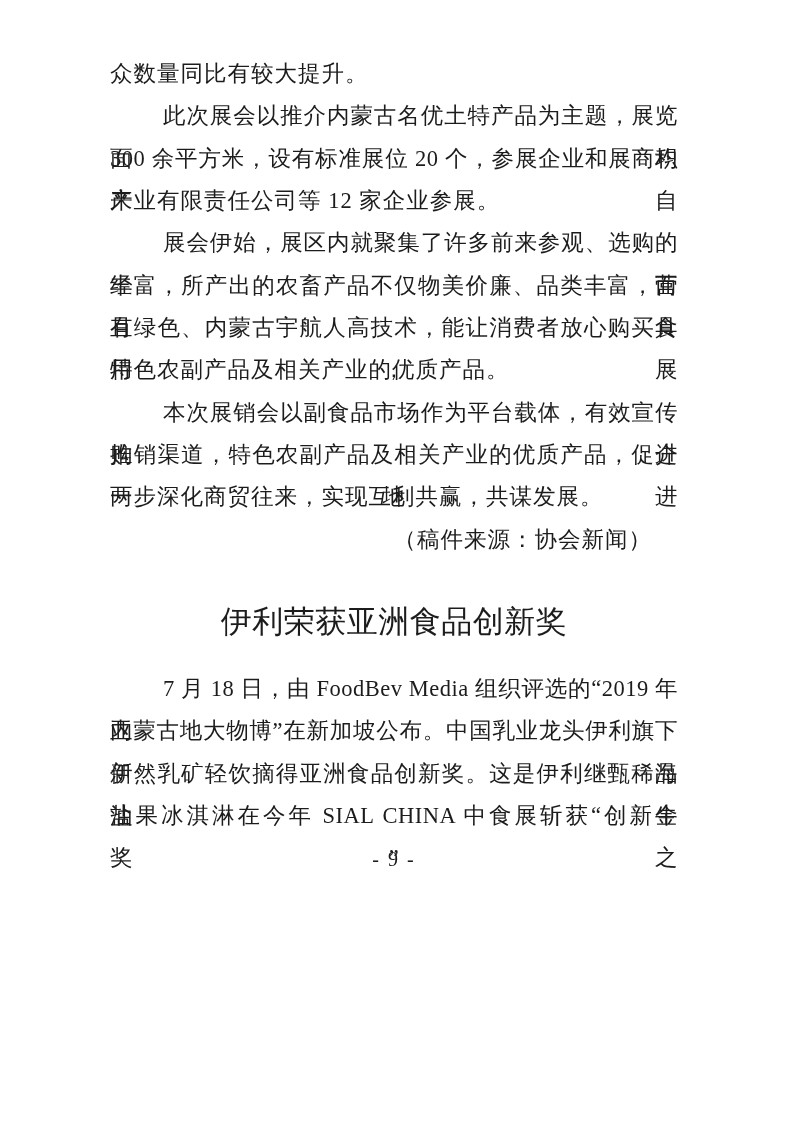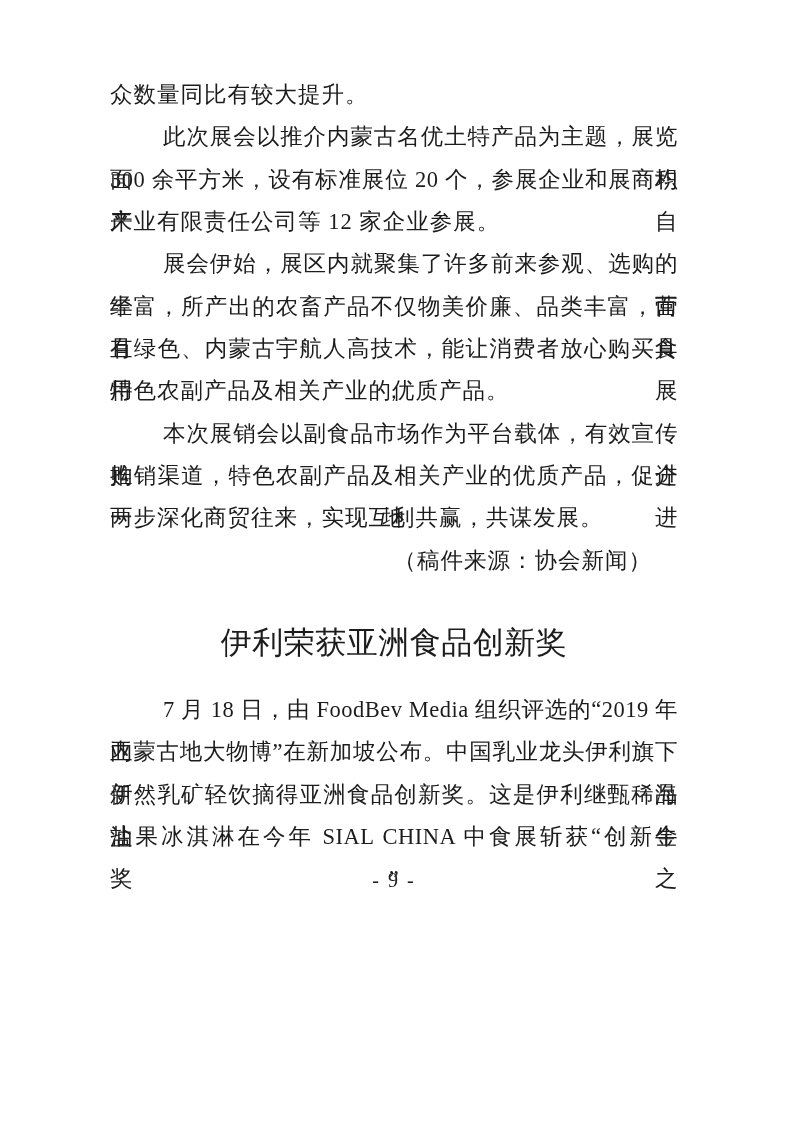--- a/index.html
+++ b/index.html
@@ -8,21 +8,21 @@
     background: #ffffff;
   }
   .page {
     position: relative;
     width: 793px;
     height: 1122px;
     background: #ffffff;
     color: #1c1c1c;
     font-family: "Liberation Serif", "DejaVu Serif", serif;
     box-sizing: border-box;
-    padding-top: 74px;
+    padding-top: 53px;
     overflow: hidden;
   }
   .text-block {
     width: 568px;
     margin-left: 110px;
   }
   .line {
     height: 42.33px;
     line-height: 42.33px;
     font-size: 22.5px;

